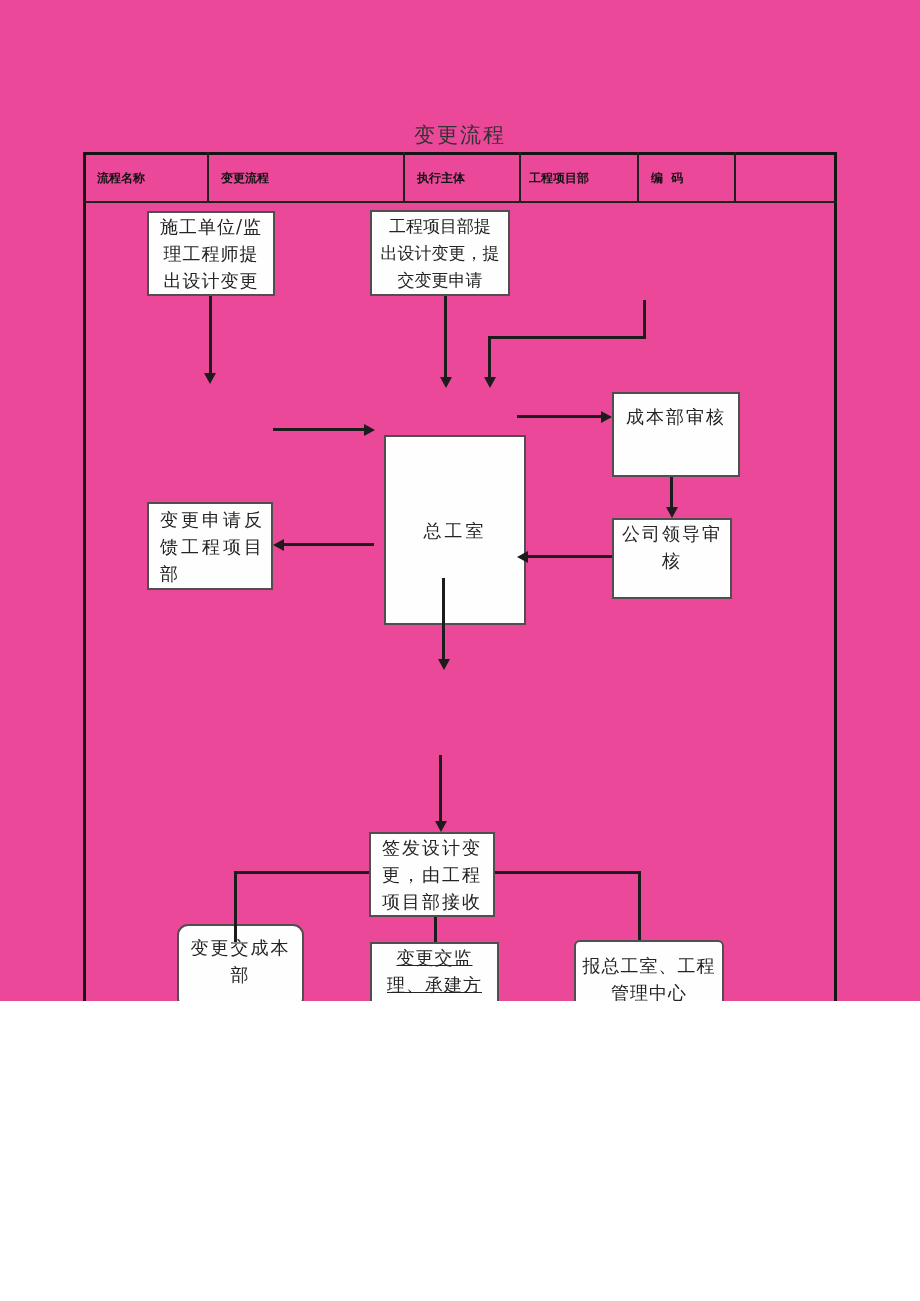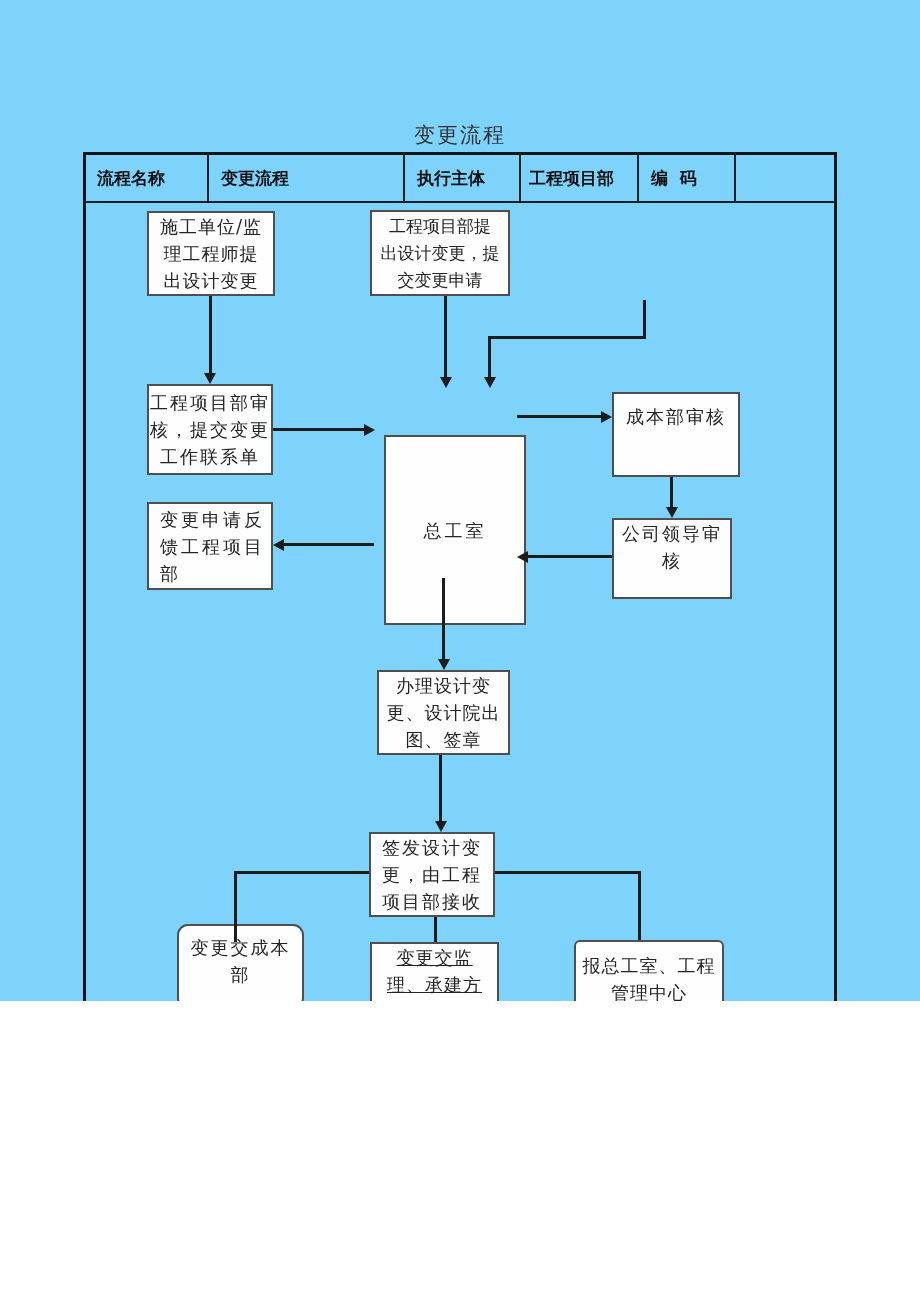--- a/index.html
+++ b/index.html
@@ -1,34 +1,34 @@
 <!DOCTYPE html>
 <html><head>
 <meta charset="utf-8">
 <style>
   html,body{margin:0;padding:0;background:#ffffff;}
   .page{
-    position:relative;width:920px;height:1001px;background:#7dd3fc;overflow:hidden;
+    position:relative;width:920px;height:1001px;background:#ec4899;overflow:hidden;
     font-family:"DejaVu Serif","Liberation Serif",serif;color:#222;
   }
   .doc-title{
     position:absolute;top:121px;left:0;width:920px;text-align:center;
     font-size:21px;letter-spacing:2px;color:#333;
   }
   
   .sheet{
     position:absolute;left:83px;top:152px;width:754px;height:960px;
     border:3px solid #141414;box-sizing:border-box;background:transparent;
   }
   .grid{position:absolute;background:#1f1f1f;}
   .grid-soft{position:absolute;background:#8f8f8f;}
   .hcell{
     position:absolute;top:152px;height:50px;line-height:52px;
     font-family:"DejaVu Sans","Liberation Sans",sans-serif;
-    font-weight:bold;font-size:17px;color:#111;white-space:pre;
+    font-weight:bold;font-size:12px;color:#111;white-space:pre;
   }
   .fcell{
     position:absolute;font-family:"DejaVu Sans","Liberation Sans",sans-serif;
     font-weight:bold;font-size:17px;color:#111;
   }
   
   .nd{
     position:absolute;border:2px solid #4f4f4f;background:#fefefe;box-sizing:border-box;
     display:flex;flex-direction:column;justify-content:center;align-items:center;
     text-align:center;font-size:18px;line-height:27px;white-space:pre-line;
@@ -76,33 +76,27 @@
   <div class="hcell" style="left:529px;">工程项目部</div>
   <div class="hcell" style="left:651px;">编  码</div>
   <div class="hcell" style="left:748px;"></div>
 
   <div class="nd nd-a">施工单位/监
 理工程师提
 出设计变更</div>
   <div class="nd nd-b">工程项目部提
 出设计变更，提
 交变更申请</div>
-  <div class="nd nd-d">工程项目部审
-核，提交变更
-工作联系单</div>
   <div class="nd nd-e">总工室</div>
   <div class="nd nd-f">成本部审核</div>
   <div class="nd nd-g">公司领导审
 核</div>
   <div class="nd nd-h">变更申请反
 馈工程项目
 部</div>
-  <div class="nd nd-i">办理设计变
-更、设计院出
-图、签章</div>
   <div class="nd nd-j">签发设计变
 更，由工程
 项目部接收</div>
   <div class="nd nd-k">变更交成本
 部</div>
   <div class="nd nd-l">变更交监
 理、承建方
 相关单位</div>
   <div class="nd nd-m">报总工室、工程
 管理中心</div>

